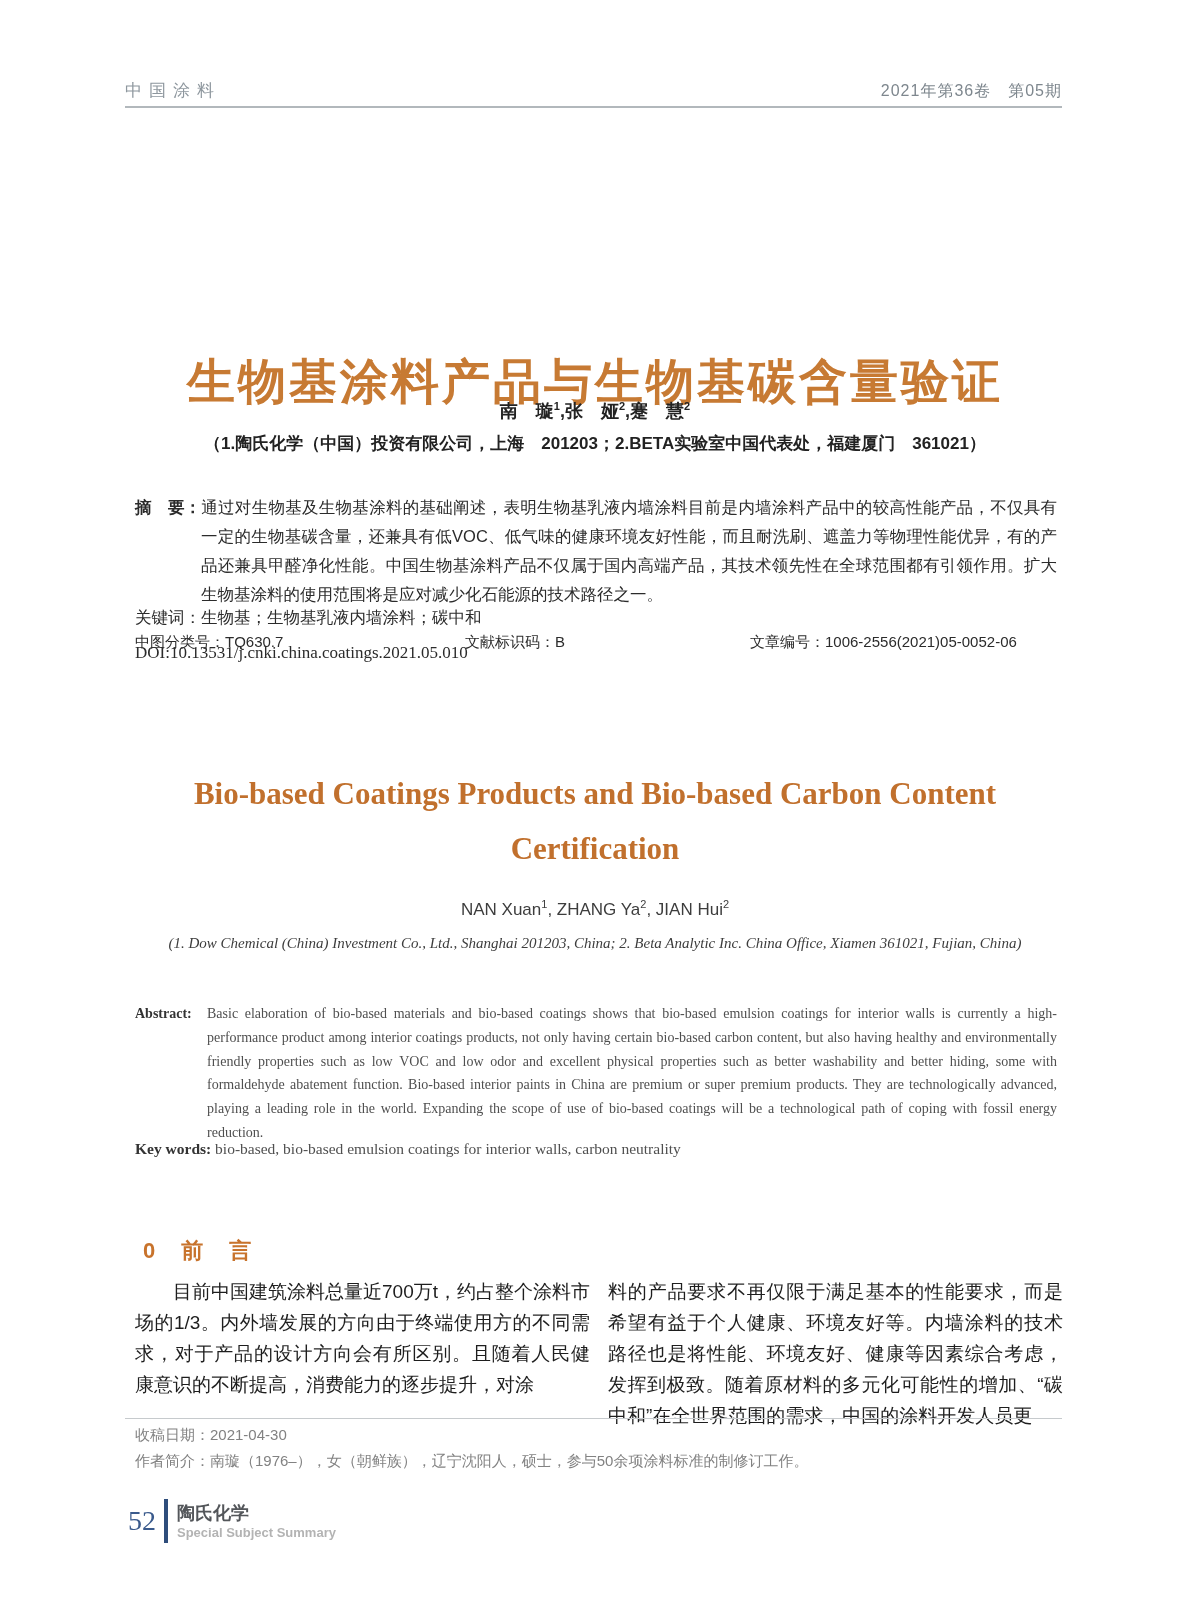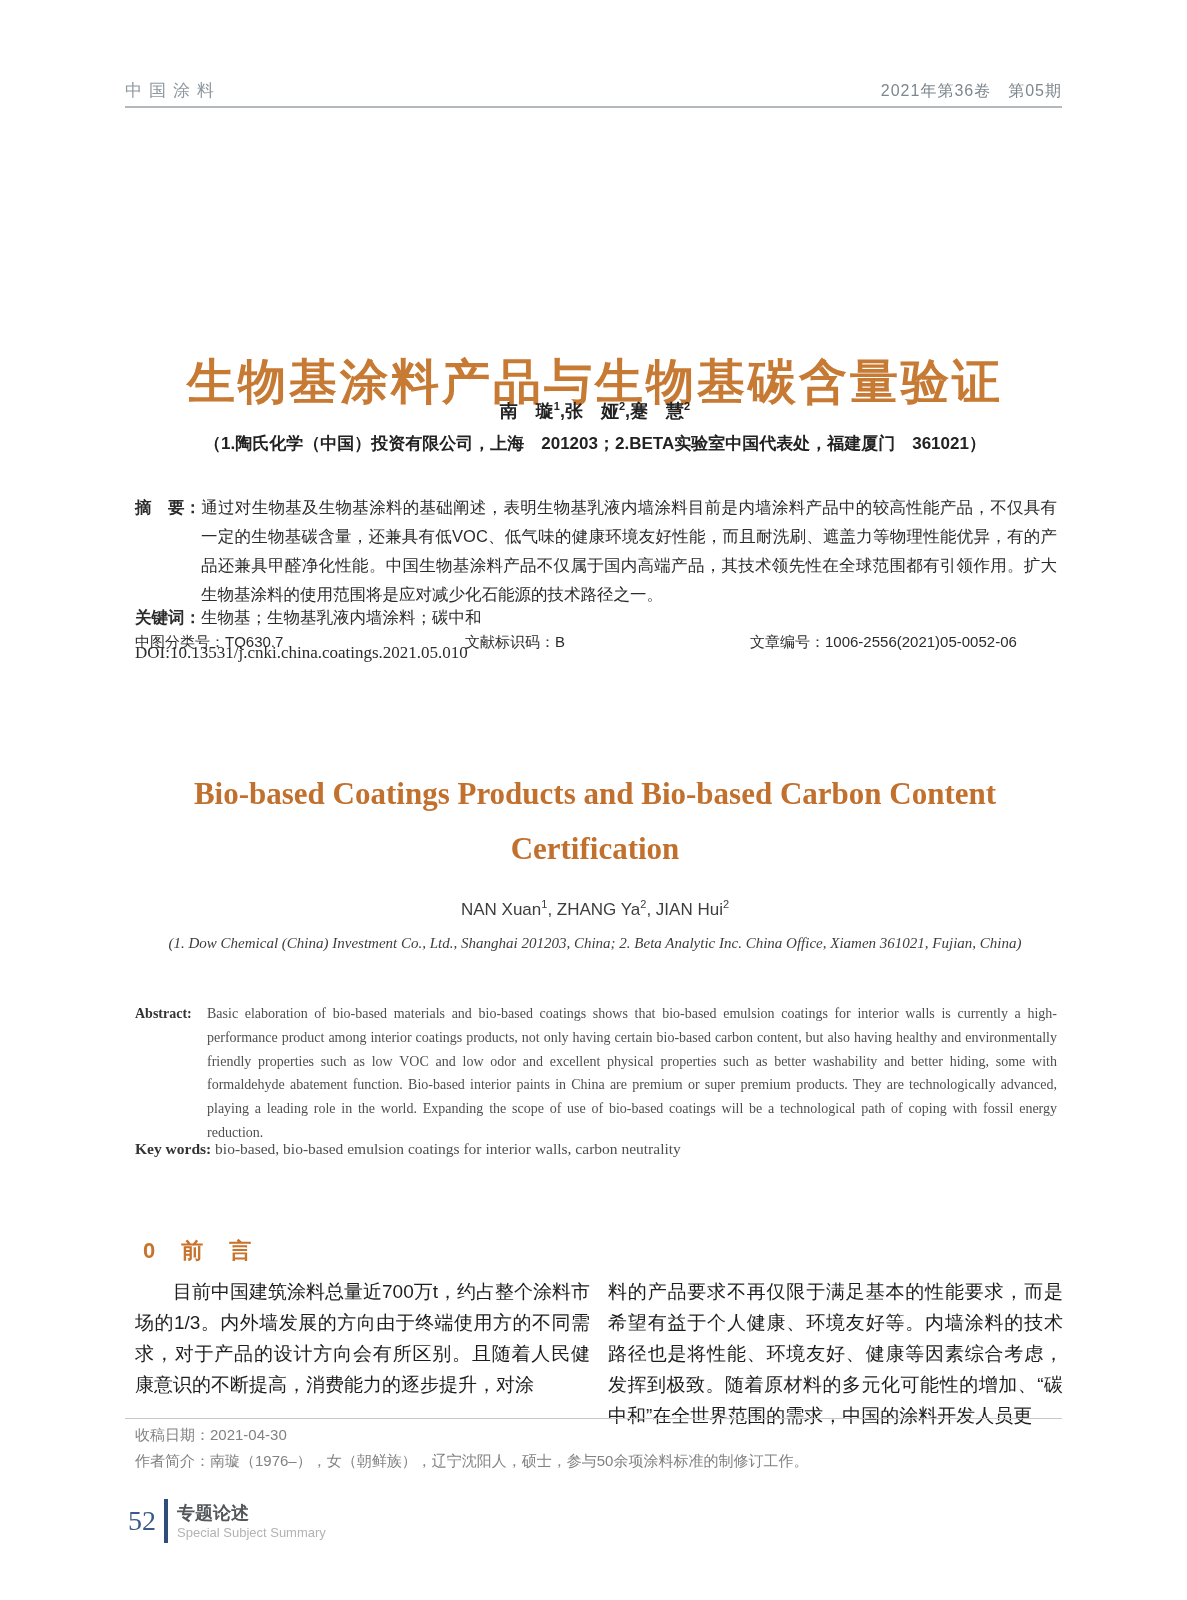--- a/index.html
+++ b/index.html
@@ -36,21 +36,21 @@
     text-align:center;font-size:17px;color:#222;font-weight:bold;
   }
   .hangblock{
     position:absolute;left:135px;width:922px;
     font-size:16.5px;line-height:29px;color:#2b2b2b;
     text-align:justify;
   }
   .cn-abstract{top:476px;padding-left:66px;text-indent:-66px;box-sizing:border-box;}
   .cn-abstract .lab{display:inline-block;width:66px;text-indent:0;font-weight:bold;}
   .cn-keywords{top:586px;}
-  .cn-keywords .lab{font-weight:bold;}
+  .cn-keywords .lab{font-weight:normal;}
   .meta-row{
     position:absolute;top:613px;left:135px;width:922px;
     display:grid;grid-template-columns:330px 285px auto;
     font-size:15px;color:#2b2b2b;margin-top:20px;
   }
   .doi{
     position:absolute;top:643px;left:135px;width:920px;
     font-family:"Liberation Serif", serif;font-size:17px;color:#2b2b2b;
   }
   
@@ -104,21 +104,21 @@
   .footer{
     position:absolute;top:1498px;left:128px;
     display:flex;align-items:center;
   }
   .footer .pagenum{
     font-family:"Liberation Serif", serif;font-size:28px;color:#3a5a8c;
     margin-right:8px;line-height:46px;
   }
   .footer .bar{width:4px;height:44px;background:#2e4d7b;margin-right:9px;}
   .footer .colname{font-size:18px;font-weight:bold;color:#53565a;line-height:22px;}
-  .footer .colname-en{font-size:13px;color:#b3b3b3;line-height:17px;}
+  .footer .colname-en{font-size:13px;color:#b3b3b3;line-height:17px;font-weight:bold;}
 </style>
 </head>
 <body>
 
 <div class="page">
 
   <div class="runhead">
     <span class="journal">中国涂料</span>
     <span class="issue">2021年第36卷　第05期</span>
   </div>
@@ -167,18 +167,18 @@
   </div>
 
   <div class="fn-rule"></div>
   <div class="fn-line fn-received">收稿日期：2021-04-30</div>
   <div class="fn-line fn-bio">作者简介：南璇（1976–），女（朝鲜族），辽宁沈阳人，硕士，参与50余项涂料标准的制修订工作。</div>
 
   <div class="footer">
     <span class="pagenum">52</span>
     <span class="bar"></span>
     <span>
-      <div class="colname">专题论述</div>
+      <div class="colname">陶氏化学</div>
       <div class="colname-en">Special Subject Summary</div>
     </span>
   </div>
 
 </div>
 
 </body></html>

